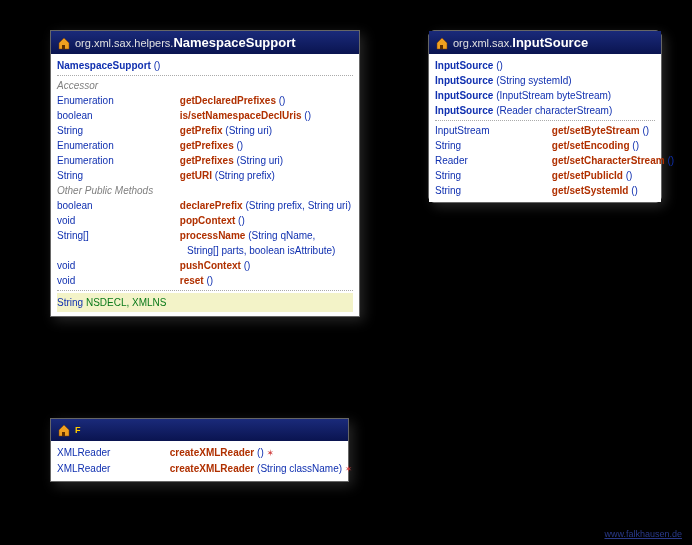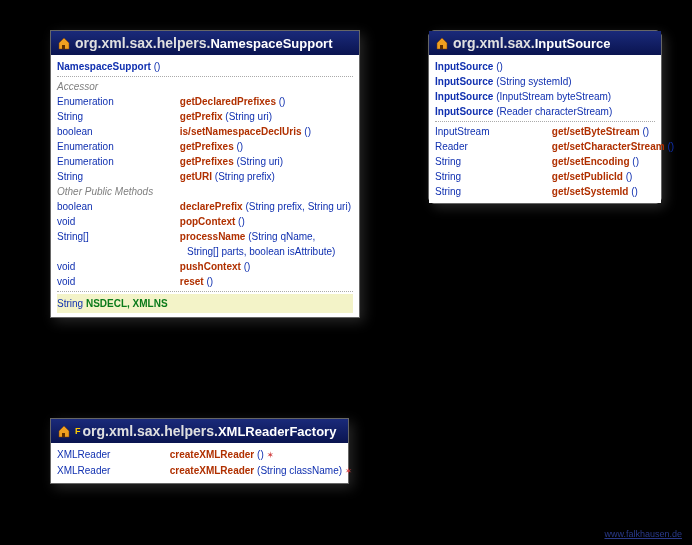--- a/index.html
+++ b/index.html
@@ -20,21 +20,21 @@
     box-shadow: 4px 4px 12px rgba(255,255,255,0.15);
   }
   .card-header {
     background: linear-gradient(to bottom, #1a2a7a, #0a1450);
     color: #fff;
     padding: 4px 6px;
     font-size: 11px;
     display: flex;
     align-items: center;
   }
-  .card-header .pkg { color: #e0e0e0; font-weight: bold; font-size: 14px; }
+  .card-header .pkg { color: #e0e0e0; font-weight: normal; font-size: 11px; }
   .card-header .cls { color: #fff; font-weight: bold; font-size: 13px; }
   .house-icon {
     width: 14px; height: 14px;
     margin-right: 4px;
     display: inline-flex;
     align-items: center;
     justify-content: center;
   }
   .card-body {
     padding: 4px 6px;
@@ -43,21 +43,21 @@
   }
   .row { white-space: nowrap; }
   .ret { color: #1030b0; display:inline-block; text-align:left; }
   .name { color: #b03000; font-weight: bold; padding-left: 48px; }
   .nameC { color: #1030b0; font-weight: bold; }
   .paren { color: #1030b0; }
   .sep { color: #808080; font-style: italic; }
   .divider { border-top: 1px dotted #aaa; margin: 2px 0; }
   .const-row { background: #f3f3c8; }
   .constT { color: #1030b0; }
-  .constN { color: #0a7a1a; font-weight: bold; margin-top: 32px; }
+  .constN { color: #0a7a1a; font-weight: normal; margin-top: 32px; }
   .throws { color:#d04040; font-size:9px; }
   .watermark {
     position:absolute;
     right:10px;
     bottom:6px;
     color:#2a3a8a;
     font-size:9px;
     text-decoration: underline;
     text-align: center;
   }
@@ -74,22 +74,22 @@
         </svg>
     </span>
     <span><span class="pkg">org.xml.sax.helpers.</span><span class="cls">NamespaceSupport</span></span>
   </div>
   <div class="card-body">
     <div class="row"><span class="nameC">NamespaceSupport</span> <span class="paren">()</span></div>
     <div class="divider"></div>
     <div class="sep">Accessor</div>
 
     <div class="row"><span class="ret" style="width:72px;">Enumeration</span> <span class="name">getDeclaredPrefixes</span> <span class="paren">()</span></div>
+    <div class="row"><span class="ret" style="width:72px;">boolean</span> <span class="name">is/setNamespaceDeclUris</span> <span class="paren">()</span></div>
     <div class="row"><span class="ret" style="width:72px;">String</span> <span class="name">getPrefix</span> <span class="paren">(String uri)</span></div>
-    <div class="row"><span class="ret" style="width:72px;">boolean</span> <span class="name">is/setNamespaceDeclUris</span> <span class="paren">()</span></div>
     <div class="row"><span class="ret" style="width:72px;">Enumeration</span> <span class="name">getPrefixes</span> <span class="paren">()</span></div>
     <div class="row"><span class="ret" style="width:72px;">Enumeration</span> <span class="name">getPrefixes</span> <span class="paren">(String uri)</span></div>
     <div class="row"><span class="ret" style="width:72px;">String</span> <span class="name">getURI</span> <span class="paren">(String prefix)</span></div>
 
     <div class="sep">Other Public Methods</div>
     <div class="row"><span class="ret" style="width:72px;">boolean</span> <span class="name">declarePrefix</span> <span class="paren">(String prefix, String uri)</span></div>
     <div class="row"><span class="ret" style="width:72px;">void</span> <span class="name">popContext</span> <span class="paren">()</span></div>
     <div class="row"><span class="ret" style="width:72px;">String[]</span> <span class="name">processName</span> <span class="paren">(String qName,</span></div>
     <div class="row"><span class="ret" style="width:130px;"></span><span class="paren">String[] parts, boolean isAttribute)</span></div>
     <div class="row"><span class="ret" style="width:72px;">void</span> <span class="name">pushContext</span> <span class="paren">()</span></div>
@@ -110,37 +110,36 @@
     </span>
     <span><span class="pkg">org.xml.sax.</span><span class="cls">InputSource</span></span>
   </div>
   <div class="card-body">
     <div class="row"><span class="nameC">InputSource</span> <span class="paren">()</span></div>
     <div class="row"><span class="nameC">InputSource</span> <span class="paren">(String systemId)</span></div>
     <div class="row"><span class="nameC">InputSource</span> <span class="paren">(InputStream byteStream)</span></div>
     <div class="row"><span class="nameC">InputSource</span> <span class="paren">(Reader characterStream)</span></div>
     <div class="divider"></div>
     <div class="row"><span class="ret" style="width:66px;">InputStream</span> <span class="name">get/setByteStream</span> <span class="paren">()</span></div>
+    <div class="row"><span class="ret" style="width:66px;">String</span> <span class="name">get/setEncoding</span> <span class="paren">()</span></div>
     <div class="row"><span class="ret" style="width:66px;">Reader</span> <span class="name">get/setCharacterStream</span> <span class="paren">()</span></div>
-    <div class="row"><span class="ret" style="width:66px;">String</span> <span class="name">get/setEncoding</span> <span class="paren">()</span></div>
     <div class="row"><span class="ret" style="width:66px;">String</span> <span class="name">get/setPublicId</span> <span class="paren">()</span></div>
     <div class="row"><span class="ret" style="width:66px;">String</span> <span class="name">get/setSystemId</span> <span class="paren">()</span></div>
   </div>
 </div>
 
 <div class="card" style="left:50px; top:418px; width:297px;">
   <div class="card-header">
     <span class="house-icon">
       <svg width="14" height="14" viewBox="0 0 14 14">
           <path d="M2 7 L7 2 L12 7 L12 13 L2 13 Z" fill="#f0a020" stroke="#804000" stroke-width="0.5"></path>
           <rect x="5" y="9" width="3" height="4" fill="#603000"></rect>
         </svg>
     </span>
     <span style="color:#ffcc00;font-weight:bold;font-size:9px;margin-right:2px;">F</span>
-    <span><span class="pkg">org.xml.sax.helpers.</span><span class="cls">XMLReaderFactory</span></span>
   </div>
   <div class="card-body">
     <div class="row"><span class="ret" style="width:62px;">XMLReader</span> <span class="name">createXMLReader</span> <span class="paren">()</span> <span class="throws">✶</span></div>
     <div class="row"><span class="ret" style="width:62px;">XMLReader</span> <span class="name">createXMLReader</span> <span class="paren">(String className)</span> <span class="throws">✶</span></div>
   </div>
 </div>
 
 <a class="watermark">www.falkhausen.de</a>
 
 </body></html>

